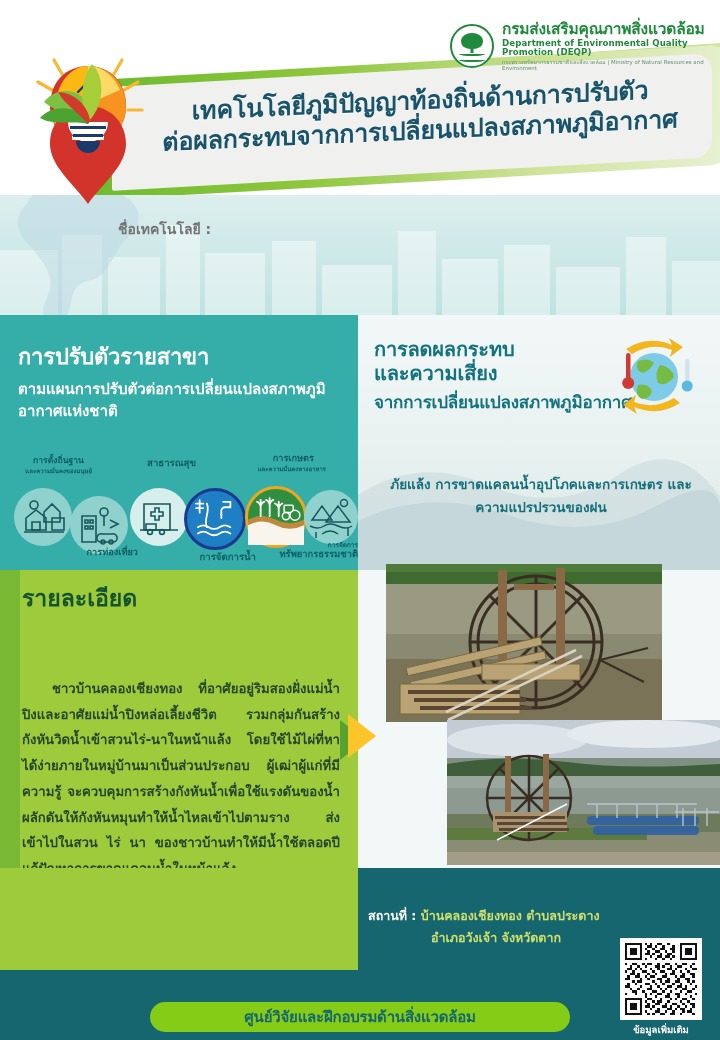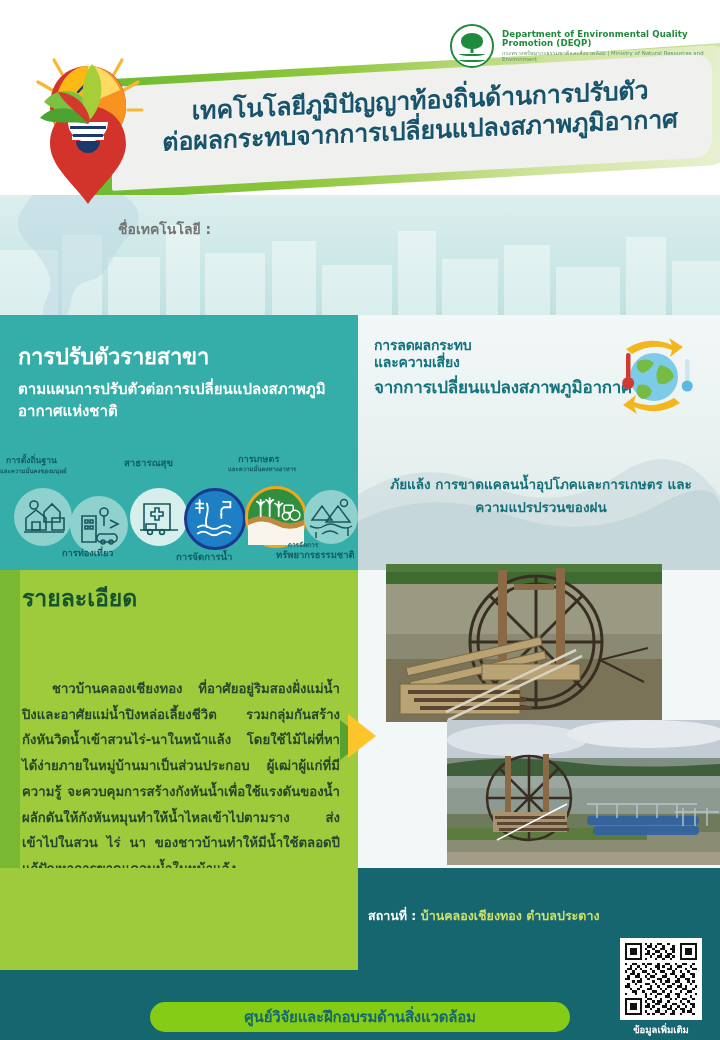--- a/index.html
+++ b/index.html
@@ -135,40 +135,41 @@
   .panel-right {
     position: absolute; left: 358px; top: 315px; width: 362px; height: 255px;
     background: linear-gradient(180deg, #f2f8f7 0%, #e8f1f0 55%, #d7e6e6 100%);
     overflow: hidden;
   }
   .panel-right .hills {
     position: absolute; left: 0; bottom: 0; width: 362px; height: 135px;
   }
   .panel-right h2 {
     position: relative; margin: 22px 0 0 16px;
-    font-size: 14px; color: #12737f; font-weight: bold; line-height: 1.22;
+    font-size: 20px; color: #12737f; font-weight: bold; line-height: 1.22;
     letter-spacing: -.2px;
   }
   .panel-right .sub2 {
     position: relative; margin: 2px 0 0 16px; font-size: 17px;
     color: #12737f; font-weight: bold; letter-spacing: -.2px;
   }
   .risk-text {
     position: absolute; left: 18px; top: 158px; width: 330px;
     text-align: center; font-size: 13.5px; font-weight: bold;
     color: #15707a; line-height: 1.7;
   }
   .globe-ico { position: absolute; right: 14px; top: 18px; width: 108px; height: 88px; }
 
   
   .icon-row { position: absolute; left: 0; top: 448px; width: 358px; height: 120px; }
   .ic { position: absolute; border-radius: 50%; }
   .ic-lbl {
-    position: absolute; font-weight: bold; color: #0f5d62; text-align: left;
+    position: absolute; font-weight: bold; color: #0f5d62; text-align: right;
     line-height: 1.05;
+    font-family: Liberation Serif, serif;
   }
 
   
   .details {
     position: absolute; left: 0; top: 570px; width: 358px; height: 400px;
     background: #9ecb3c;
   }
   .details-stripe {
     position: absolute; left: 0; top: 0; width: 20px; height: 400px;
     background: #79b833;
@@ -286,20 +287,21 @@
     </div>
 
     <div class="deqp">
       <div class="deqp-mark">
         <div class="tree"></div>
           <div class="trunk"></div>
         <div class="wave1"></div>
           <div class="wave2"></div>
       </div>
       <div class="deqp-txt">
+        <div class="deqp-th">กรมส่งเสริมคุณภาพสิ่งแวดล้อม</div>
         <div class="deqp-en">Department of Environmental Quality Promotion (DEQP)</div>
         <div class="deqp-sub">กระทรวงทรัพยากรธรรมชาติและสิ่งแวดล้อม | Ministry of Natural Resources and Environment</div>
       </div>
     </div>
   </div>
 
   <svg class="bulb-pin" viewBox="0 0 140 160">
     <g stroke="#f7b733" stroke-width="3.2" stroke-linecap="round">
       <line x1="36" y1="12" x2="44" y2="26"></line>
       <line x1="20" y1="34" x2="34" y2="42"></line>
@@ -563,20 +565,21 @@
       <rect x="0" y="132" width="273" height="13" fill="#a39c86"></rect>
     </svg>
   </div>
 
   <div class="footer"></div>
   <div class="footer-white-gap"></div>
 
   <div class="place">
     <span class="k">สถานที่ :</span>
     <span>บ้านคลองเชียงทอง ตำบลประดาง</span>
+    <span class="l2">อำเภอวังเจ้า จังหวัดตาก</span>
   </div>
 
   <div class="qr-wrap">
     <svg class="qr" viewBox="0 0 29 29" shape-rendering="crispEdges">
       <rect width="29" height="29" fill="#ffffff"></rect>
       <g fill="#111111">
         <path d="M0 0h7v7H0z M1 1h5v5H1z" fill="#111"></path>
         <rect x="1" y="1" width="5" height="5" fill="#fff"></rect>
         <rect x="2" y="2" width="3" height="3" fill="#111"></rect>
         <path d="M22 0h7v7h-7z"></path>

